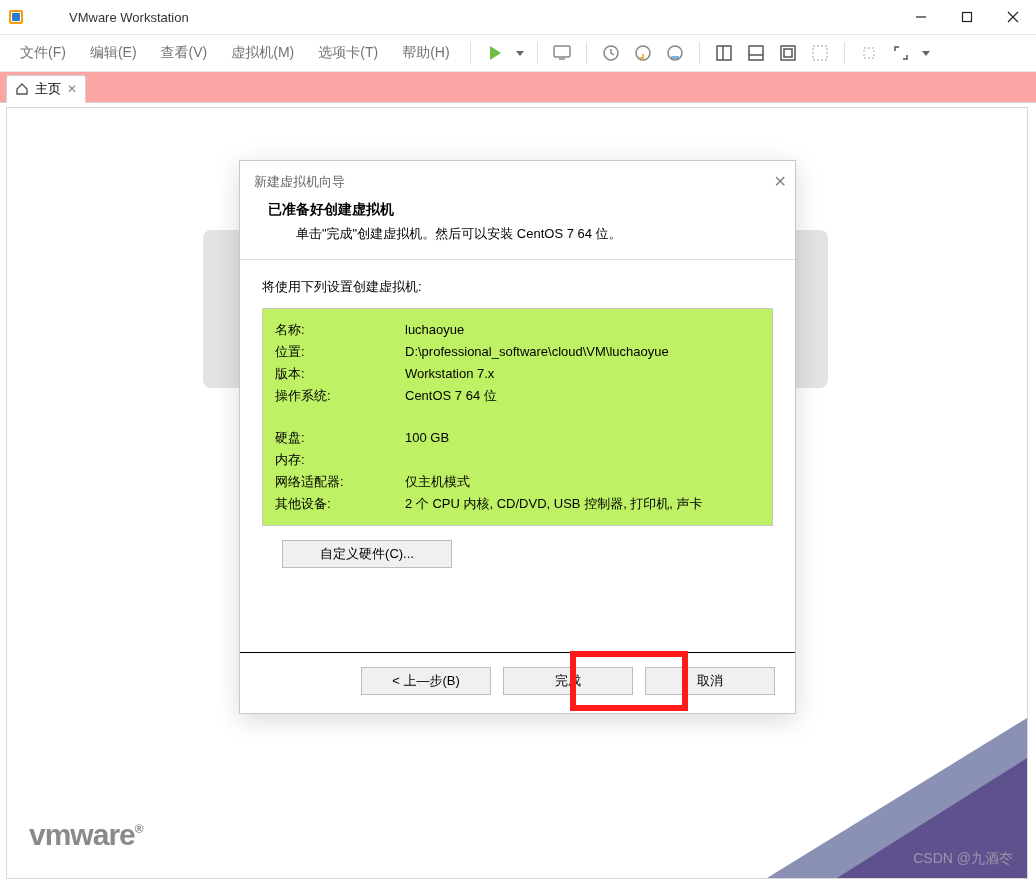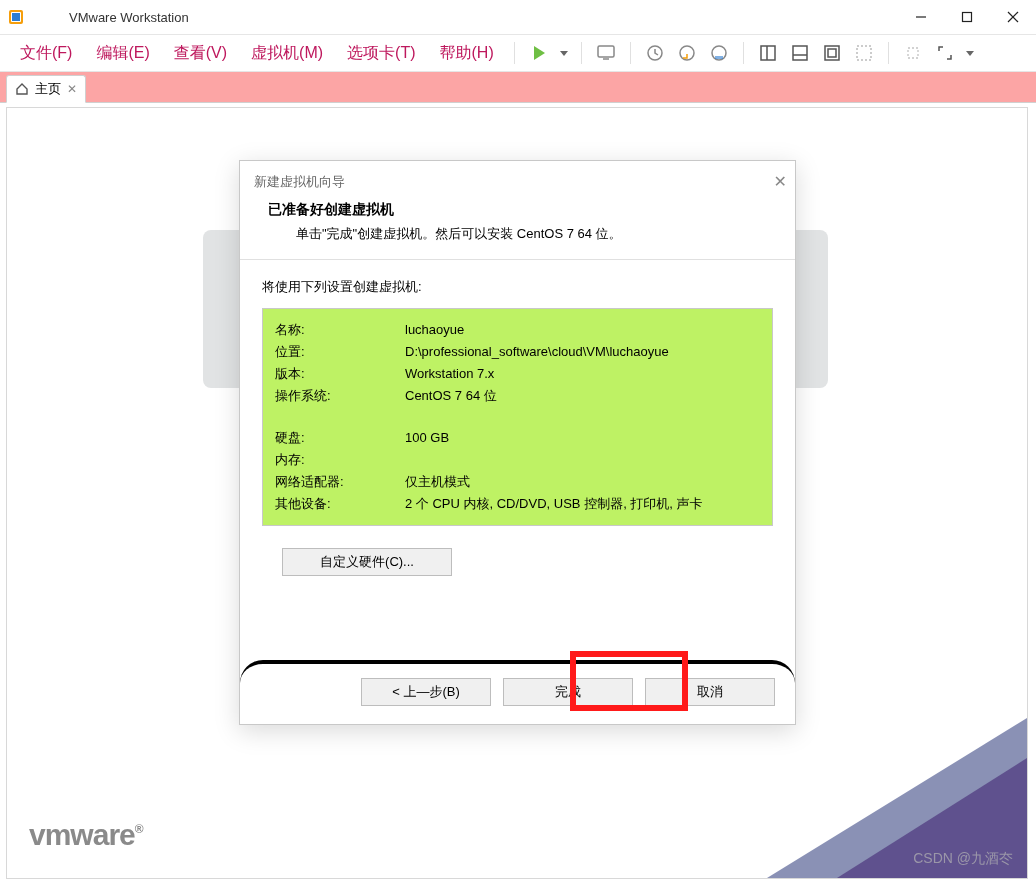--- a/index.html
+++ b/index.html
@@ -39,22 +39,22 @@
   .menubar {
     display: flex;
     align-items: center;
     height: 36px;
     padding-left: 10px;
     border-bottom: 1px solid #e6e6e6;
     gap: 4px;
   }
   .menuitem {
     padding: 4px 10px;
-    font-size: 16px;
-    color: #be185d;
+    font-size: 14px;
+    color: #737373;
   }
   .toolbar-sep { width:1px; height: 22px; background: #e0e0e0; margin: 0 6px; }
   .toolbar-group { display: flex; align-items: center; gap: 4px; }
   .toolbar-btn {
     width: 28px; height: 28px;
     display: flex; align-items: center; justify-content: center;
     border-radius: 3px;
   }
   .tabbar {
     display: flex;
@@ -157,44 +157,43 @@
   .settings-box {
     border: 1px solid #c8c8c8;
     padding: 10px 12px;
     background: #bef264;
   }
   .settings-row { display: flex; line-height: 22px; }
   .settings-row .k { width: 130px; }
   .settings-row .v { flex:1; }
   .settings-gap { height: 20px; }
   .custom-hw-btn {
-    margin-top: 22px;
+    margin-top: 14px;
     display: inline-block;
     padding-left: 20px;
   }
   .winbtn {
     display: inline-flex;
     align-items: center;
     justify-content: center;
     height: 26px;
     min-width: 100px;
     padding: 0 14px;
     background: #f0f0f0;
     border: 1px solid #bdbdbd;
     font-size: 13px;
     color: #000;
   }
   .dlg-footer {
-    border-top: 4px solid #000000;
+    border-top: 1px solid #000000;
     padding: 14px 20px 18px 20px;
     display: flex;
     justify-content: flex-end;
     gap: 12px;
     position: relative;
-    border-radius: 23px;
   }
   .highlight-box {
     position: absolute;
     left: 563px;
     top: 543px;
     width: 118px;
     height: 60px;
     border: 6px solid #ff1a1a;
     box-sizing: border-box;
     pointer-events: none;

